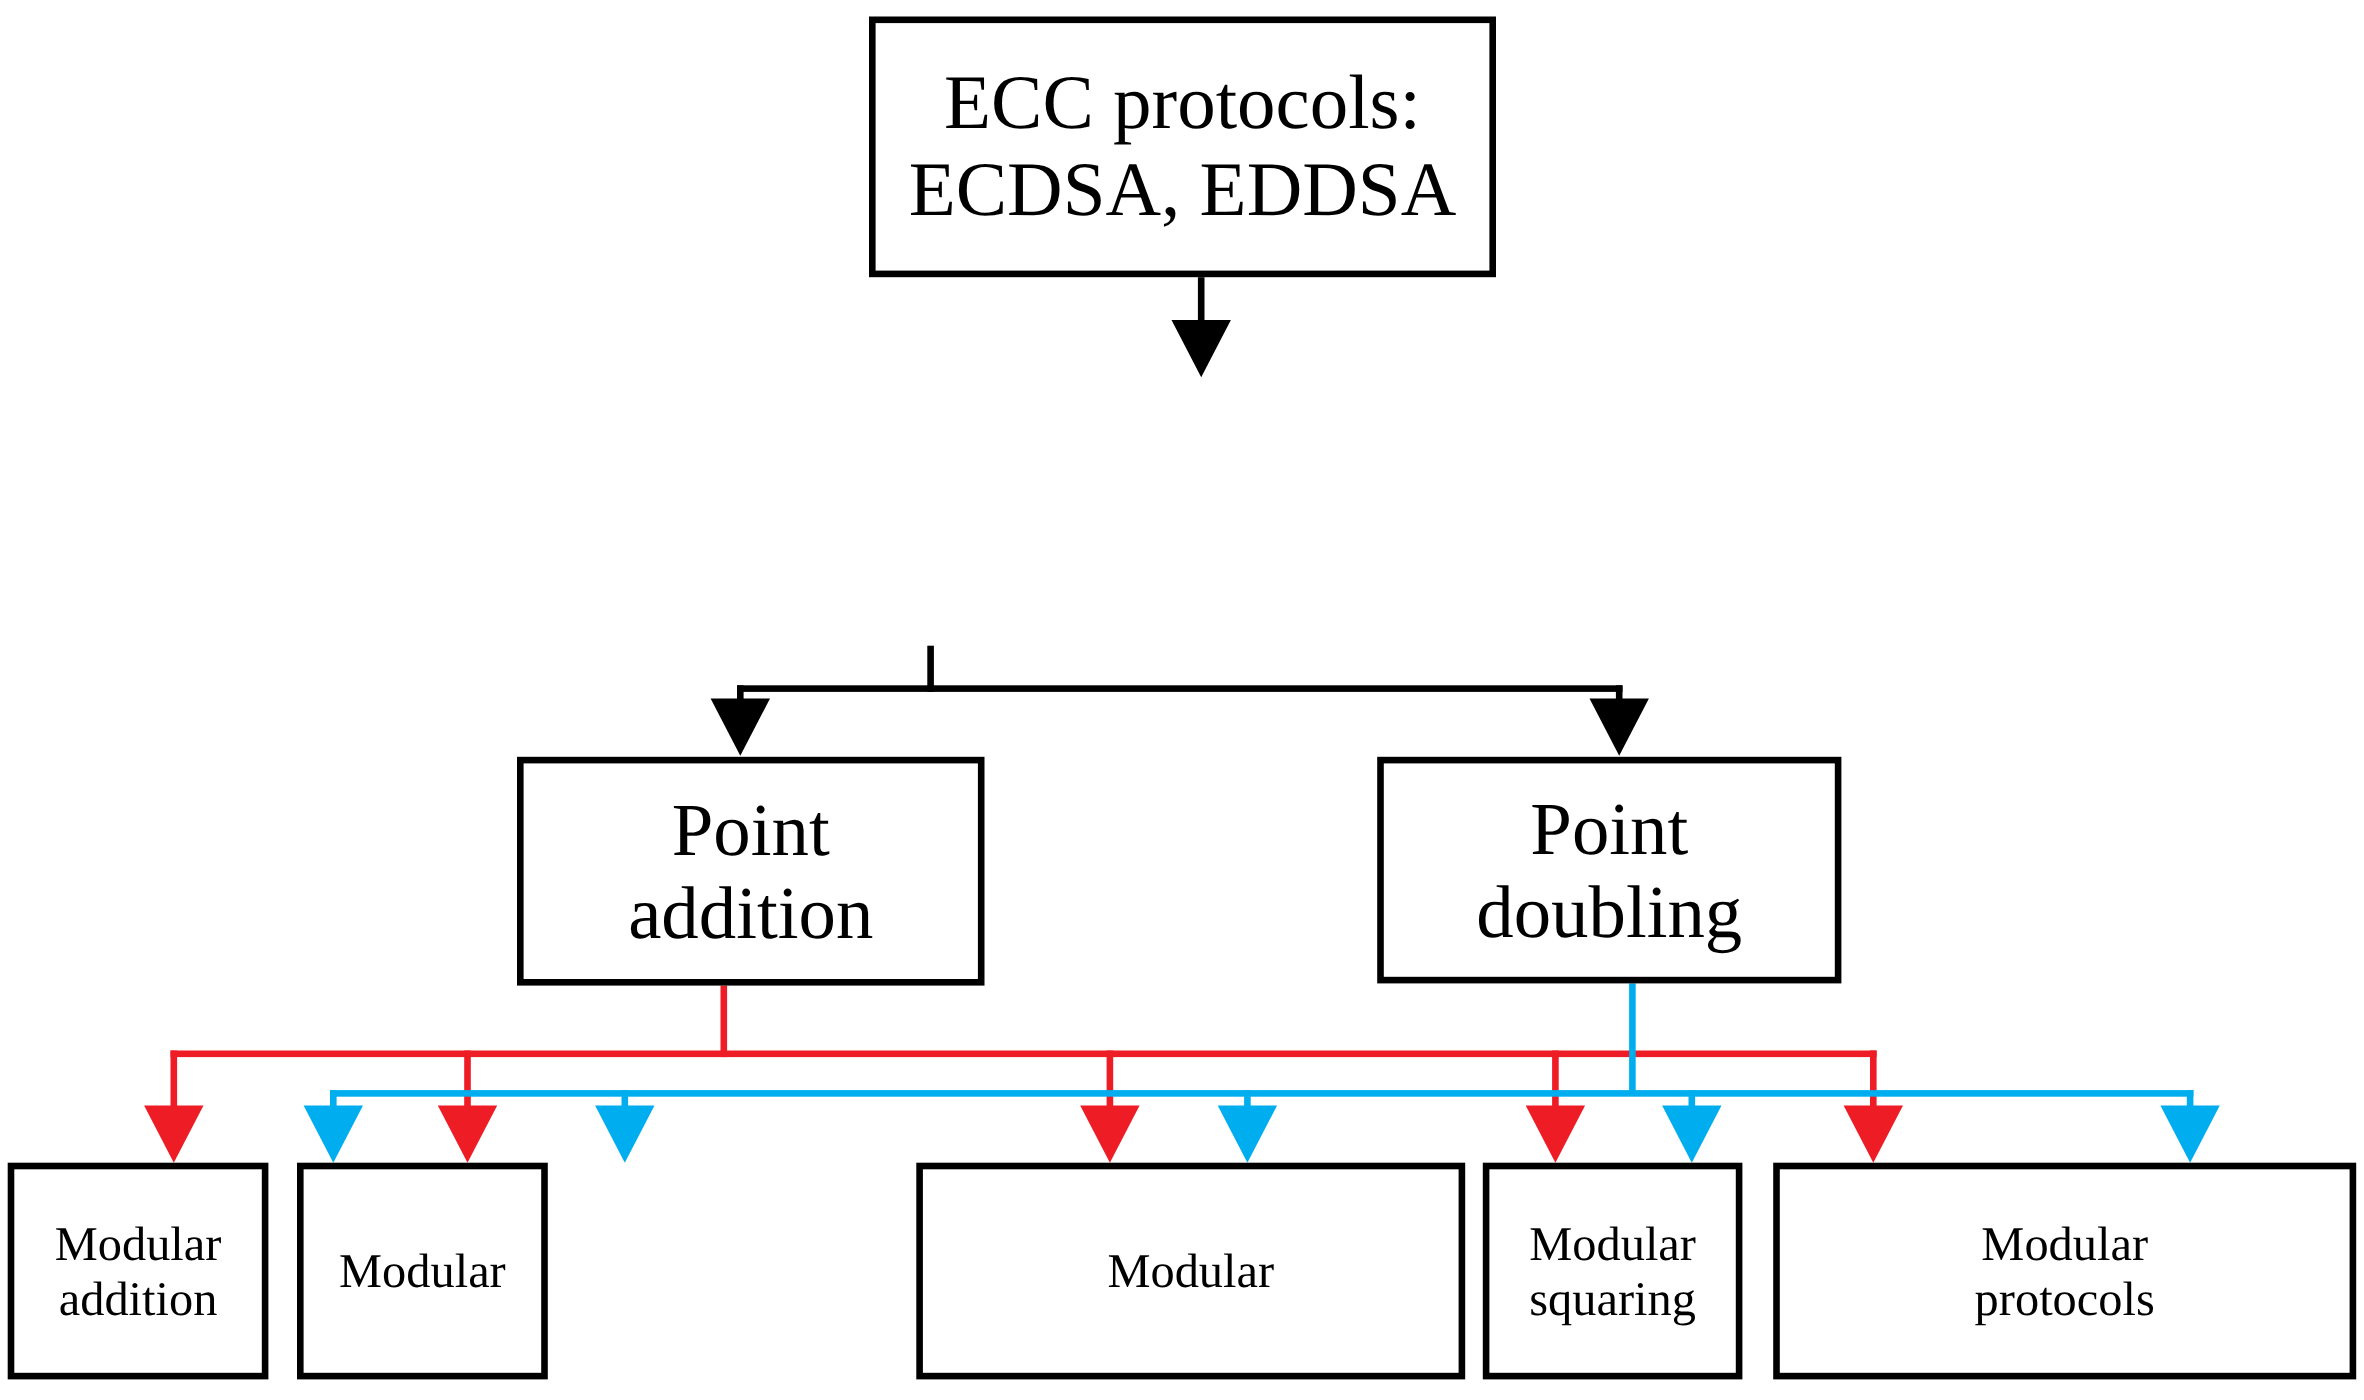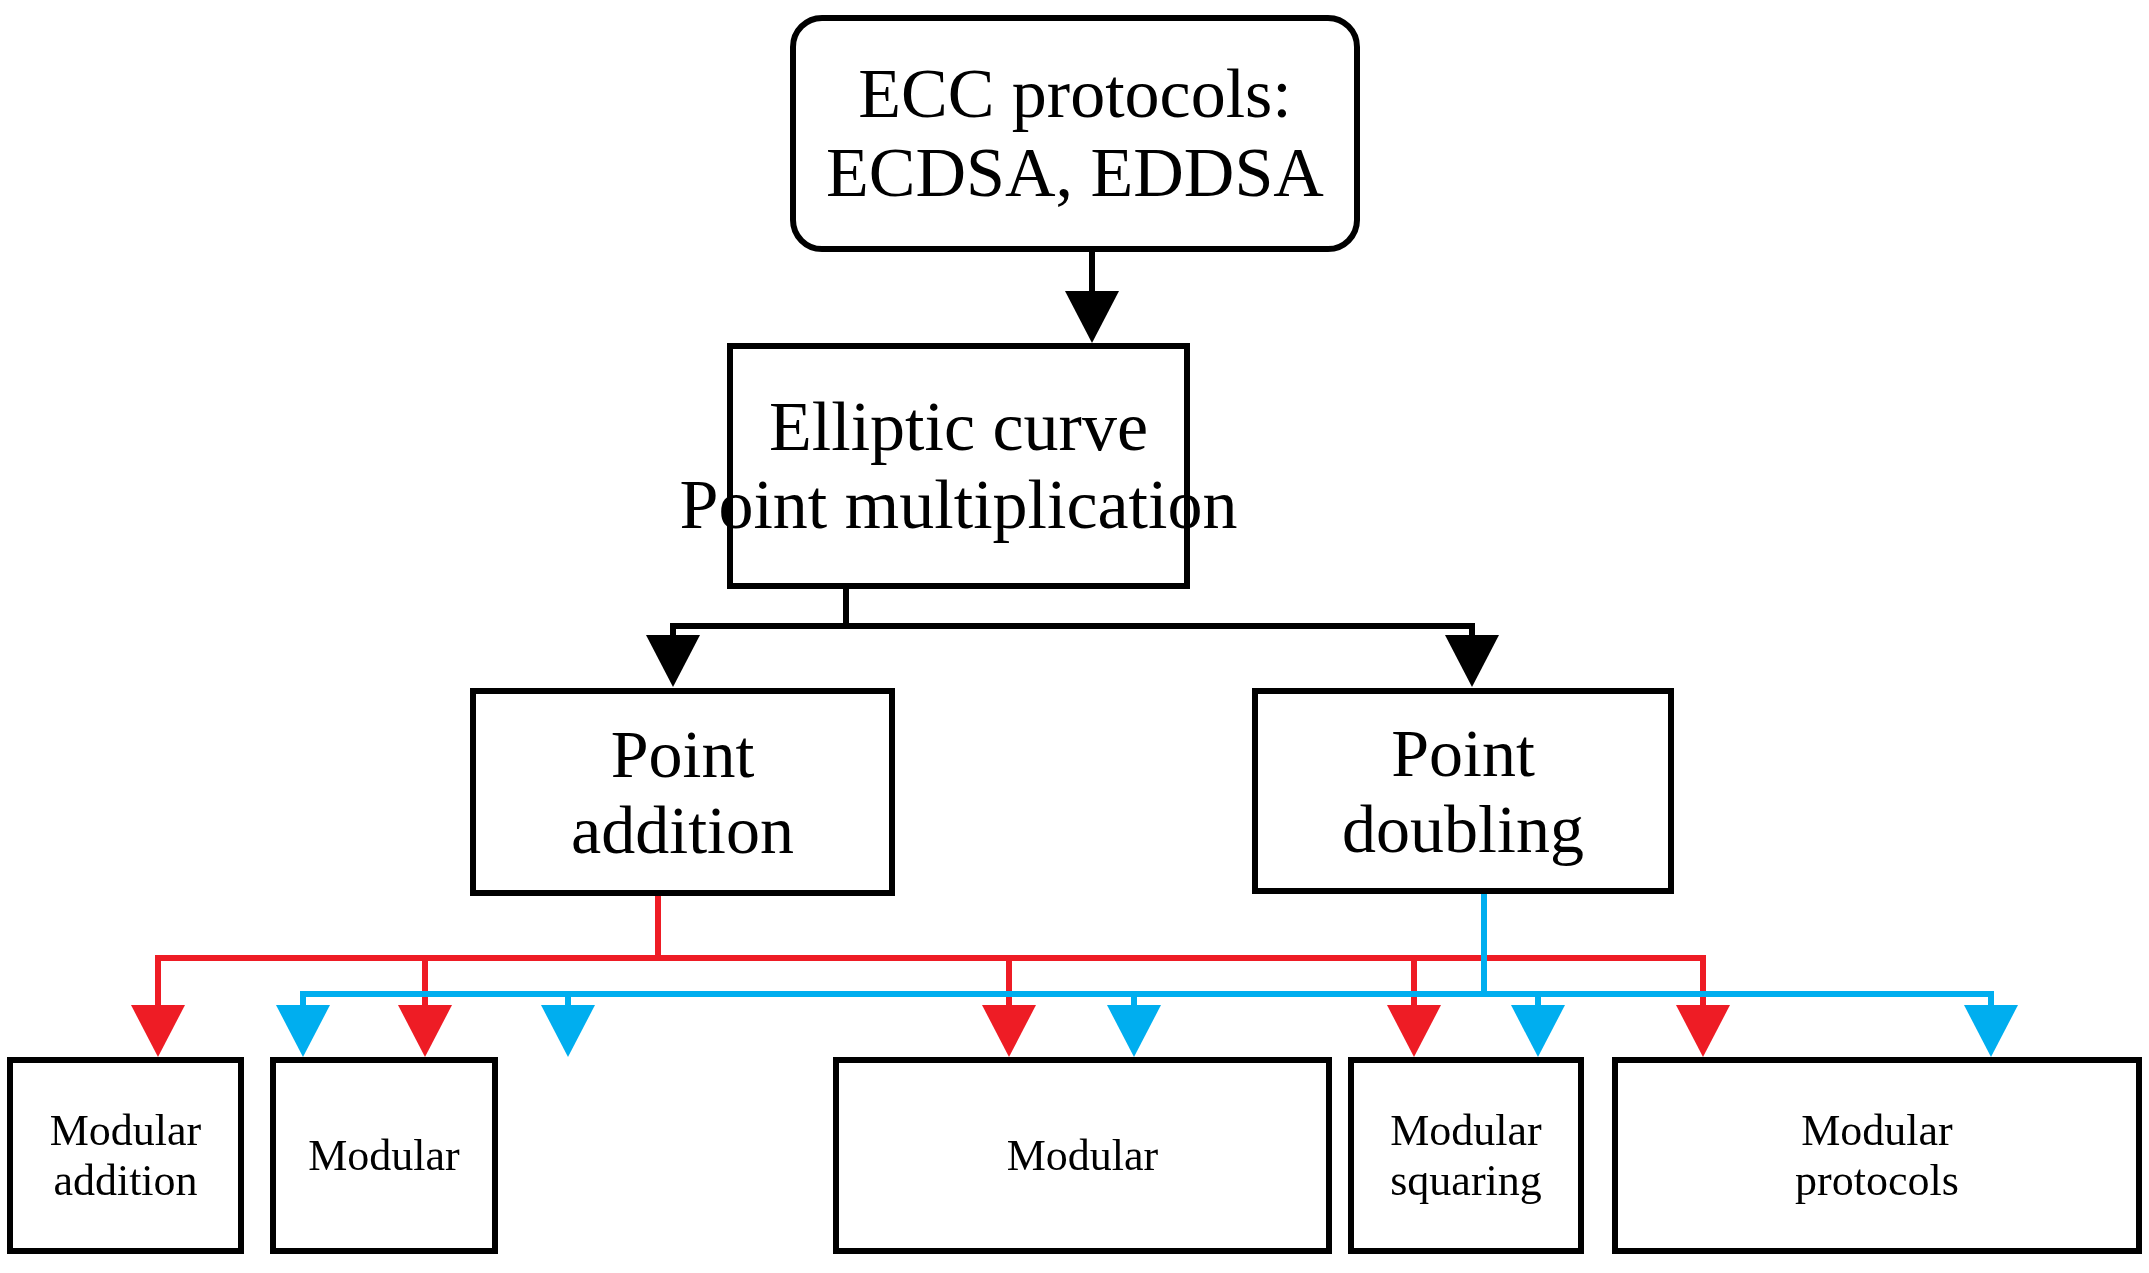--- a/index.html
+++ b/index.html
@@ -23,21 +23,21 @@
     display:flex;
     flex-direction:column;
     align-items:center;
     justify-content:center;
     text-align:center;
     line-height:1.12;
     color:#000000;
     z-index:3;
   }
   .node .line{display:block;white-space:nowrap;}
-  #node-ecc{left:790px;top:15px;width:570px;height:237px;font-size:70px;border-radius:32px;}
+  #node-ecc{left:790px;top:15px;width:570px;height:237px;font-size:70px;}
   #node-pointmul{left:727px;top:343px;width:463px;height:246px;font-size:70px;}
   #node-padd{left:470px;top:688px;width:425px;height:208px;font-size:68px;}
   #node-pdbl{left:1252px;top:688px;width:422px;height:206px;font-size:68px;}
   .leaf{top:1057px;height:197px;font-size:44px;}
   #leaf-0{left:7px;width:237px;}
   #leaf-1{left:270px;width:228px;}
   #leaf-2{left:833px;width:499px;}
   #leaf-3{left:1348px;width:236px;}
   #leaf-4{left:1612px;width:530px;}
 
@@ -67,24 +67,20 @@
 <div id="canvas">
 
   <div class="node" id="node-ecc">
     <span class="line">ECC protocols:</span>
     <span class="line">ECDSA, EDDSA</span>
   </div>
 
   <div class="seg v blk" style="left:1089px;top:250px;height:75px;"></div>
   <div class="arrow blk" style="left:1065px;top:291px;"></div>
 
-  <div class="node" id="node-pointmul">
-    <span class="line">Elliptic curve</span>
-    <span class="line">Point multiplication</span>
-  </div>
 
   <div class="seg v blk" style="left:843px;top:587px;height:42px;"></div>
   <div class="seg h blk" style="left:670px;top:623px;width:805px;"></div>
   <div class="seg v blk" style="left:670px;top:623px;height:42px;"></div>
   <div class="arrow blk" style="left:646px;top:635px;"></div>
   <div class="seg v blk" style="left:1469px;top:623px;height:42px;"></div>
   <div class="arrow blk" style="left:1445px;top:635px;"></div>
 
   <div class="node" id="node-padd">
     <span class="line">Point</span>

